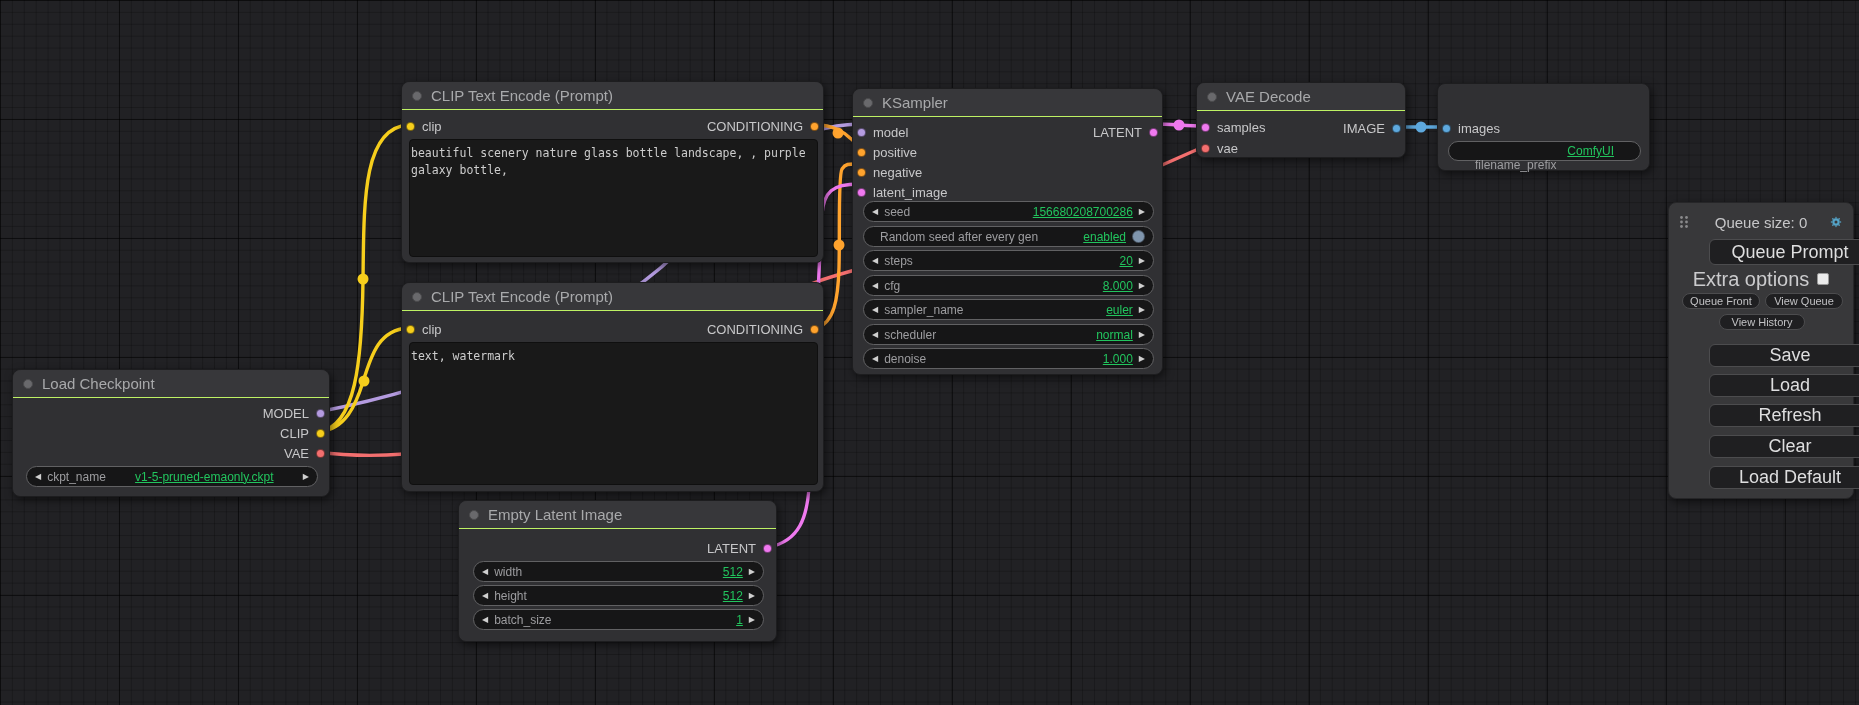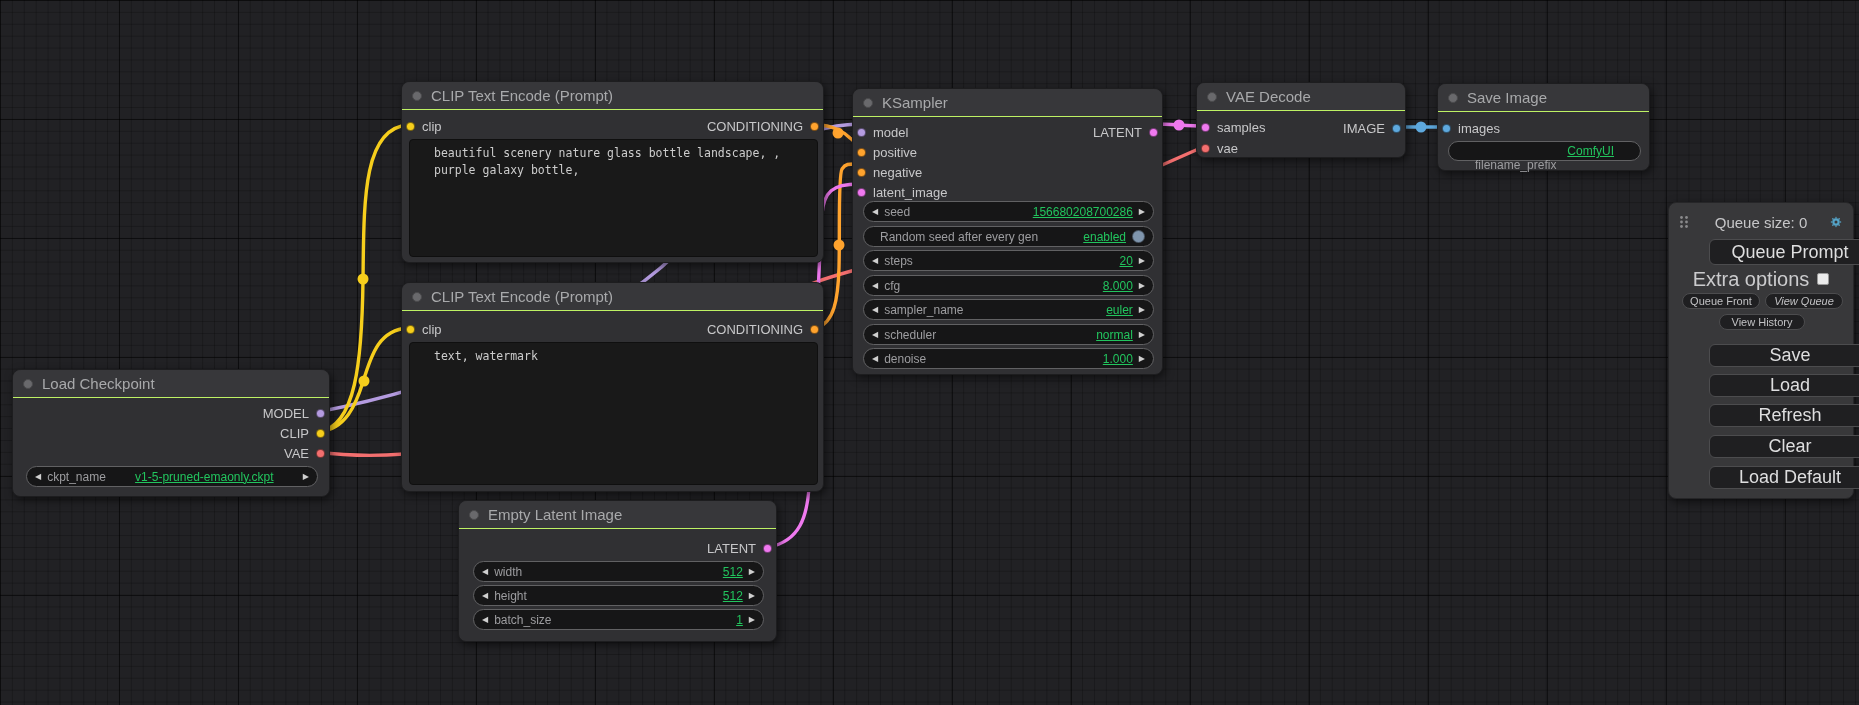--- a/index.html
+++ b/index.html
@@ -26,21 +26,21 @@
   }
   .title-dot{width:10px;height:10px;border-radius:50%;background:#69696c;border:1px solid #4a4a4c;box-sizing:border-box;flex:0 0 auto;}
   .title-text{font-size:15px;color:#a8a9ab;white-space:nowrap;}
   .slot{position:absolute;height:18px;display:flex;align-items:center;gap:7px;font-size:13px;color:#c7c7c9;}
   .slot.in{left:4px;}
   .slot.out{right:4px;}
   .sdot{width:9px;height:9px;border-radius:50%;border:1px solid rgba(0,0,0,.5);box-sizing:border-box;flex:0 0 auto;}
   .tarea{
     position:absolute;background:#191919;border-radius:4px;
     font-family:"DejaVu Sans Mono",monospace;font-size:11.5px;line-height:1.45;color:#cdcdcd;
-    padding:5px 24px;box-sizing:border-box;white-space:pre-wrap;word-break:break-word;overflow:hidden;
+    padding:5px 1px;box-sizing:border-box;white-space:pre-wrap;word-break:break-word;overflow:hidden;
     border:1px solid #0f0f0f;
   }
   .widget{
     position:absolute;height:21px;background:#161617;border:1px solid #616163;border-radius:11px;
     display:flex;align-items:center;font-size:12px;box-sizing:border-box;padding:0 8px;gap:6px;
   }
   .warrow{color:#cfcfcf;font-size:8px;flex:0 0 auto;line-height:1;cursor:pointer;}
   .wlabel{color:#9d9da0;white-space:nowrap;}
   .wvalue{color:#22c55e;margin-left:auto;white-space:nowrap;text-decoration:underline;}
   .knob{width:13px;height:13px;border-radius:50%;flex:0 0 auto;border:1px solid rgba(0,0,0,.4);box-sizing:border-box;}
@@ -226,24 +226,20 @@
     <span class="sdot" style="background: rgb(243, 111, 111);"></span>
     <span>vae</span>
   </div>
   <div class="slot out" style="top:36px">
     <span>IMAGE</span>
     <span class="sdot" style="background: rgb(94, 169, 222);"></span>
   </div>
 </div>
 
 <div class="node" style="left:1437px;top:83px;width:213px;height:88px;">
-  <div class="node-title">
-    <span class="title-dot"></span>
-    <span class="title-text">Save Image</span>
-  </div>
   <div class="slot in" style="top:35px">
     <span class="sdot" style="background: rgb(94, 169, 222);"></span>
     <span>images</span>
   </div>
   <div class="widget" style="left:10px;top:57px;width:193px;height:20px;">
     <span class="wlabel" style="margin-left:18px;margin-top:27px;">filename_prefix</span>
     <span class="wvalue" style="margin-right:18px;">ComfyUI</span>
   </div>
 </div>
 
@@ -300,20 +296,20 @@
         <circle cx="10" cy="10" r="1.9" fill="#38383a"></circle>
       </svg>
     </span>
   </div>
   <div class="qbtn qbig" style="top:36px;height:26px;">Queue Prompt</div>
   <div class="extra-row" style="top:68px;height:16px;">
     <span>Extra options</span>
     <span class="checkbox"></span>
   </div>
   <div class="qbtn qpill" style="left:13px;top:90px;width:78px;">Queue Front</div>
-  <div class="qbtn qpill" style="left:96px;top:90px;width:78px;font-style:italic;">View Queue</div>
+  <div class="qbtn qpill" style="left:96px;top:90px;width:78px;">View Queue</div>
   <div class="qbtn qpill" style="left:50px;top:111px;width:86px;">View History</div>
   <div class="qbtn qbig" style="top:141px;height:23px;">Save</div>
   <div class="qbtn qbig" style="top:171px;height:23px;">Load</div>
   <div class="qbtn qbig" style="top:201px;height:23px;">Refresh</div>
   <div class="qbtn qbig" style="top:232px;height:23px;">Clear</div>
   <div class="qbtn qbig" style="top:263px;height:23px;">Load Default</div>
 </div>
 
 </body></html>

